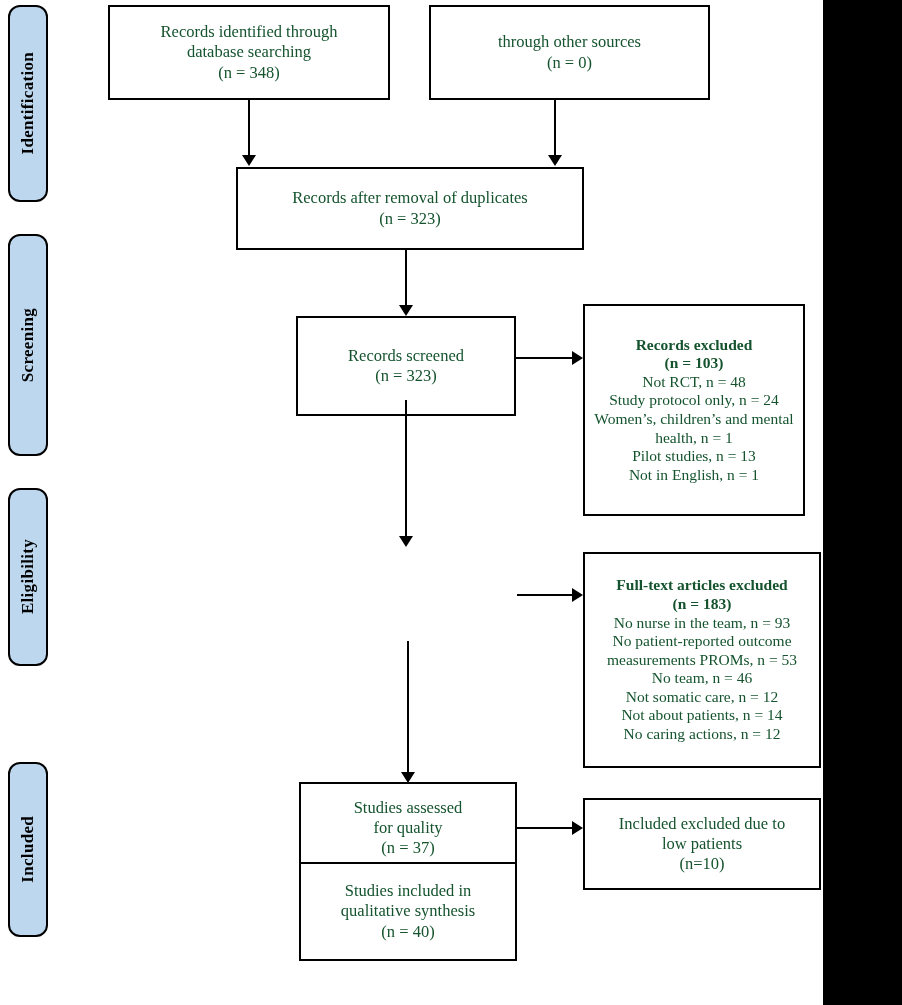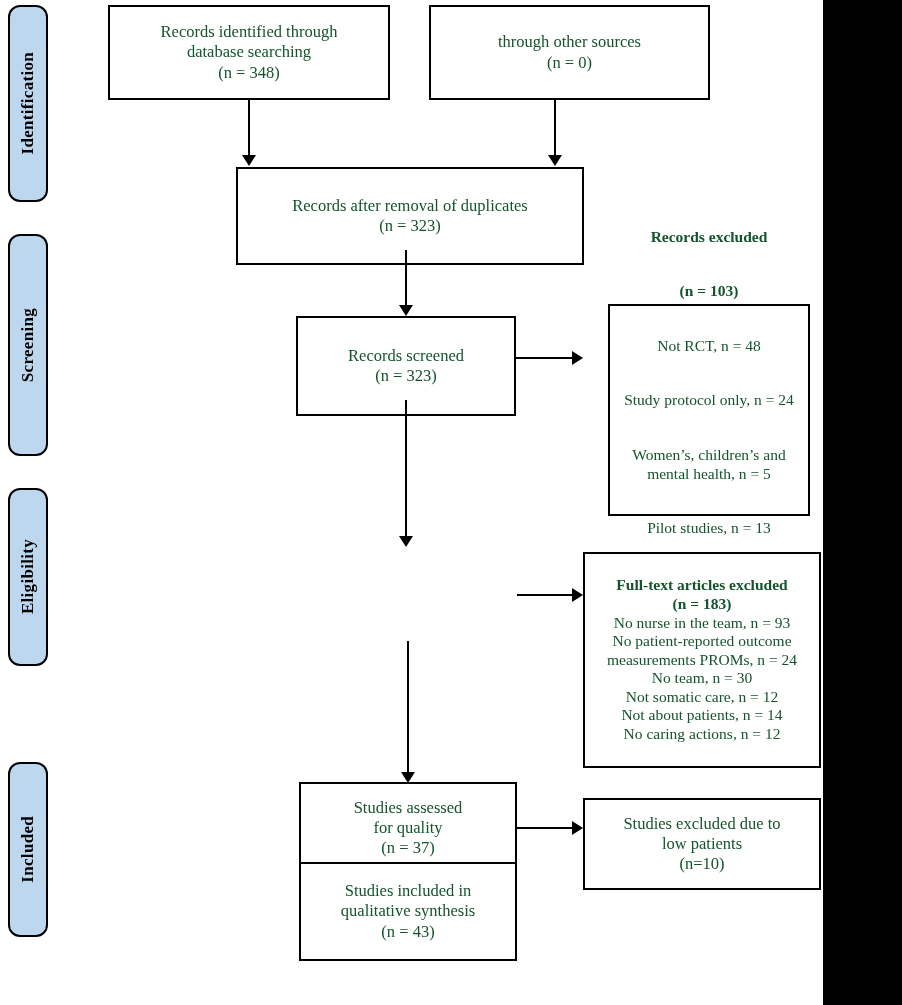--- a/index.html
+++ b/index.html
@@ -126,84 +126,84 @@
     <span class="ln">through other sources</span>
     <span class="ln">(n = 0)</span>
   </div>
 
   <div class="vline" style="left:248px; top:100px; height:55px;"></div>
   <div class="arrow-down" style="left:242px; top:155px;"></div>
 
   <div class="vline" style="left:554px; top:100px; height:55px;"></div>
   <div class="arrow-down" style="left:548px; top:155px;"></div>
 
-  <div class="flow-box" style="left:236px; top:167px; width:348px; height:98px;">
+  <div class="flow-box" style="left:236px; top:167px; width:348px; height:83px;">
     <span class="ln">Records after removal of duplicates</span>
     <span class="ln">(n = 323)</span>
   </div>
 
   <div class="vline" style="left:405px; top:250px; height:55px;"></div>
   <div class="arrow-down" style="left:399px; top:305px;"></div>
 
   <div class="flow-box" style="left:296px; top:316px; width:220px; height:100px;">
     <span class="ln">Records screened</span>
     <span class="ln">(n = 323)</span>
   </div>
 
   <div class="hline" style="left:516px; top:357px; width:60px;"></div>
   <div class="arrow-right" style="left:572px; top:351px;"></div>
 
-  <div class="flow-box excl-box" style="left:608px; top:304px; width:202px; height:212px;gap:36px;">
+  <div class="flow-box excl-box" style="left:583px; top:304px; width:222px; height:212px;">
     <span class="ln b">Records excluded</span>
     <span class="ln b">(n = 103)</span>
     <span class="ln">Not RCT, n = 48</span>
     <span class="ln">Study protocol only, n = 24</span>
-    <span class="ln wrap">Women’s, children’s and mental health, n = 5</span>
+    <span class="ln wrap">Women’s, children’s and mental health, n = 1</span>
     <span class="ln">Pilot studies, n = 13</span>
     <span class="ln">Not in English, n = 1</span>
   </div>
 
   <div class="vline" style="left:405px; top:400px; height:136px;"></div>
   <div class="arrow-down" style="left:399px; top:536px;"></div>
 
 
   <div class="hline" style="left:517px; top:594px; width:59px;"></div>
   <div class="arrow-right" style="left:572px; top:588px;"></div>
 
   <div class="flow-box excl-box" style="left:583px; top:552px; width:238px; height:216px;align-items:center;">
     <span class="ln b">Full-text articles excluded</span>
     <span class="ln b">(n = 183)</span>
     <span class="ln">No nurse in the team, n = 93</span>
-    <span class="ln wrap">No patient-reported outcome measurements PROMs, n = 24</span>
-    <span class="ln">No team, n = 30</span>
+    <span class="ln wrap">No patient-reported outcome measurements PROMs, n = 53</span>
+    <span class="ln">No team, n = 46</span>
     <span class="ln">Not somatic care, n = 12</span>
     <span class="ln">Not about patients, n = 14</span>
     <span class="ln">No caring actions, n = 12</span>
   </div>
 
   <div class="vline" style="left:407px; top:641px; height:131px;"></div>
   <div class="arrow-down" style="left:401px; top:772px;"></div>
 
   <div class="flow-box" style="left:299px; top:782px; width:218px; height:92px;">
     <span class="ln">Studies assessed</span>
     <span class="ln">for quality</span>
     <span class="ln">(n = 37)</span>
   </div>
 
   <div class="hline" style="left:517px; top:827px; width:59px;"></div>
   <div class="arrow-right" style="left:572px; top:821px;"></div>
 
   <div class="flow-box" style="left:583px; top:798px; width:238px; height:92px;">
-    <span class="ln">Studies excluded due to</span>
+    <span class="ln">Included excluded due to</span>
     <span class="ln">low patients</span>
     <span class="ln">(n=10)</span>
   </div>
 
   <div class="vline" style="left:407px; top:874px; height:18px;"></div>
   <div class="arrow-down" style="left:401px; top:891px;"></div>
 
   <div class="flow-box" style="left:299px; top:862px; width:218px; height:99px;">
     <span class="ln">Studies included in</span>
     <span class="ln">qualitative synthesis</span>
-    <span class="ln">(n = 43)</span>
+    <span class="ln">(n = 40)</span>
   </div>
 
 </div>
 
 </body></html>

